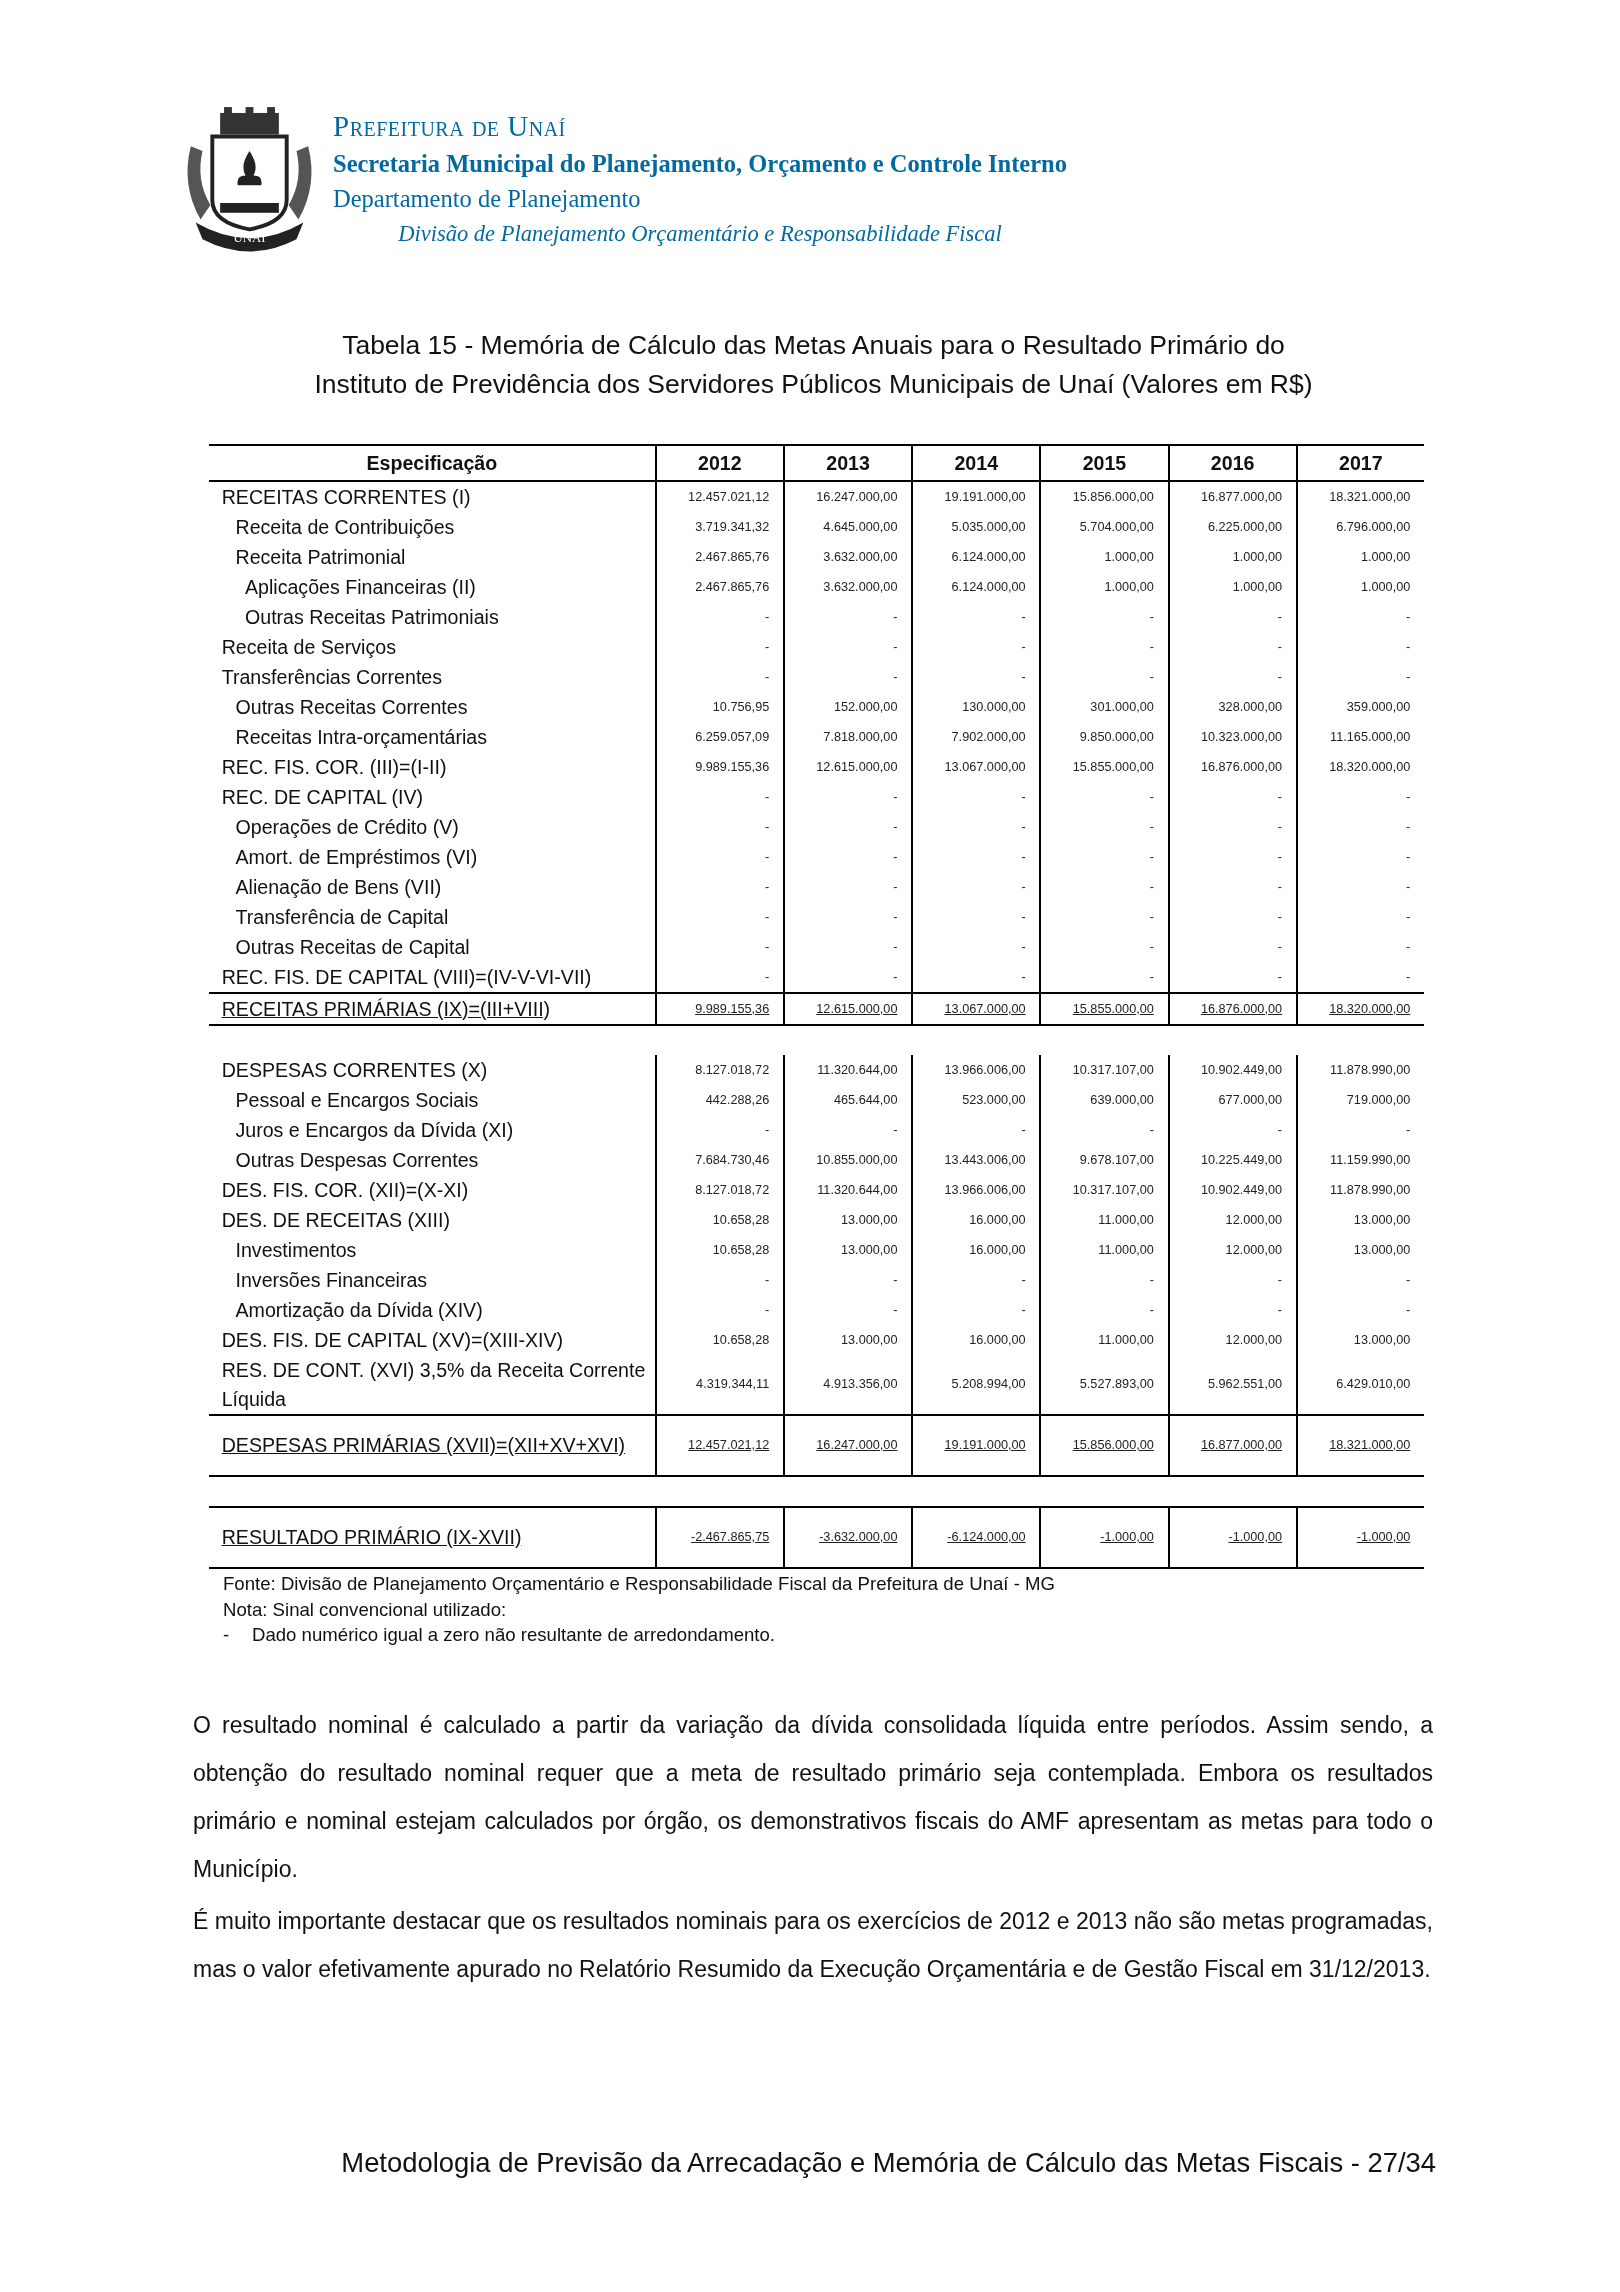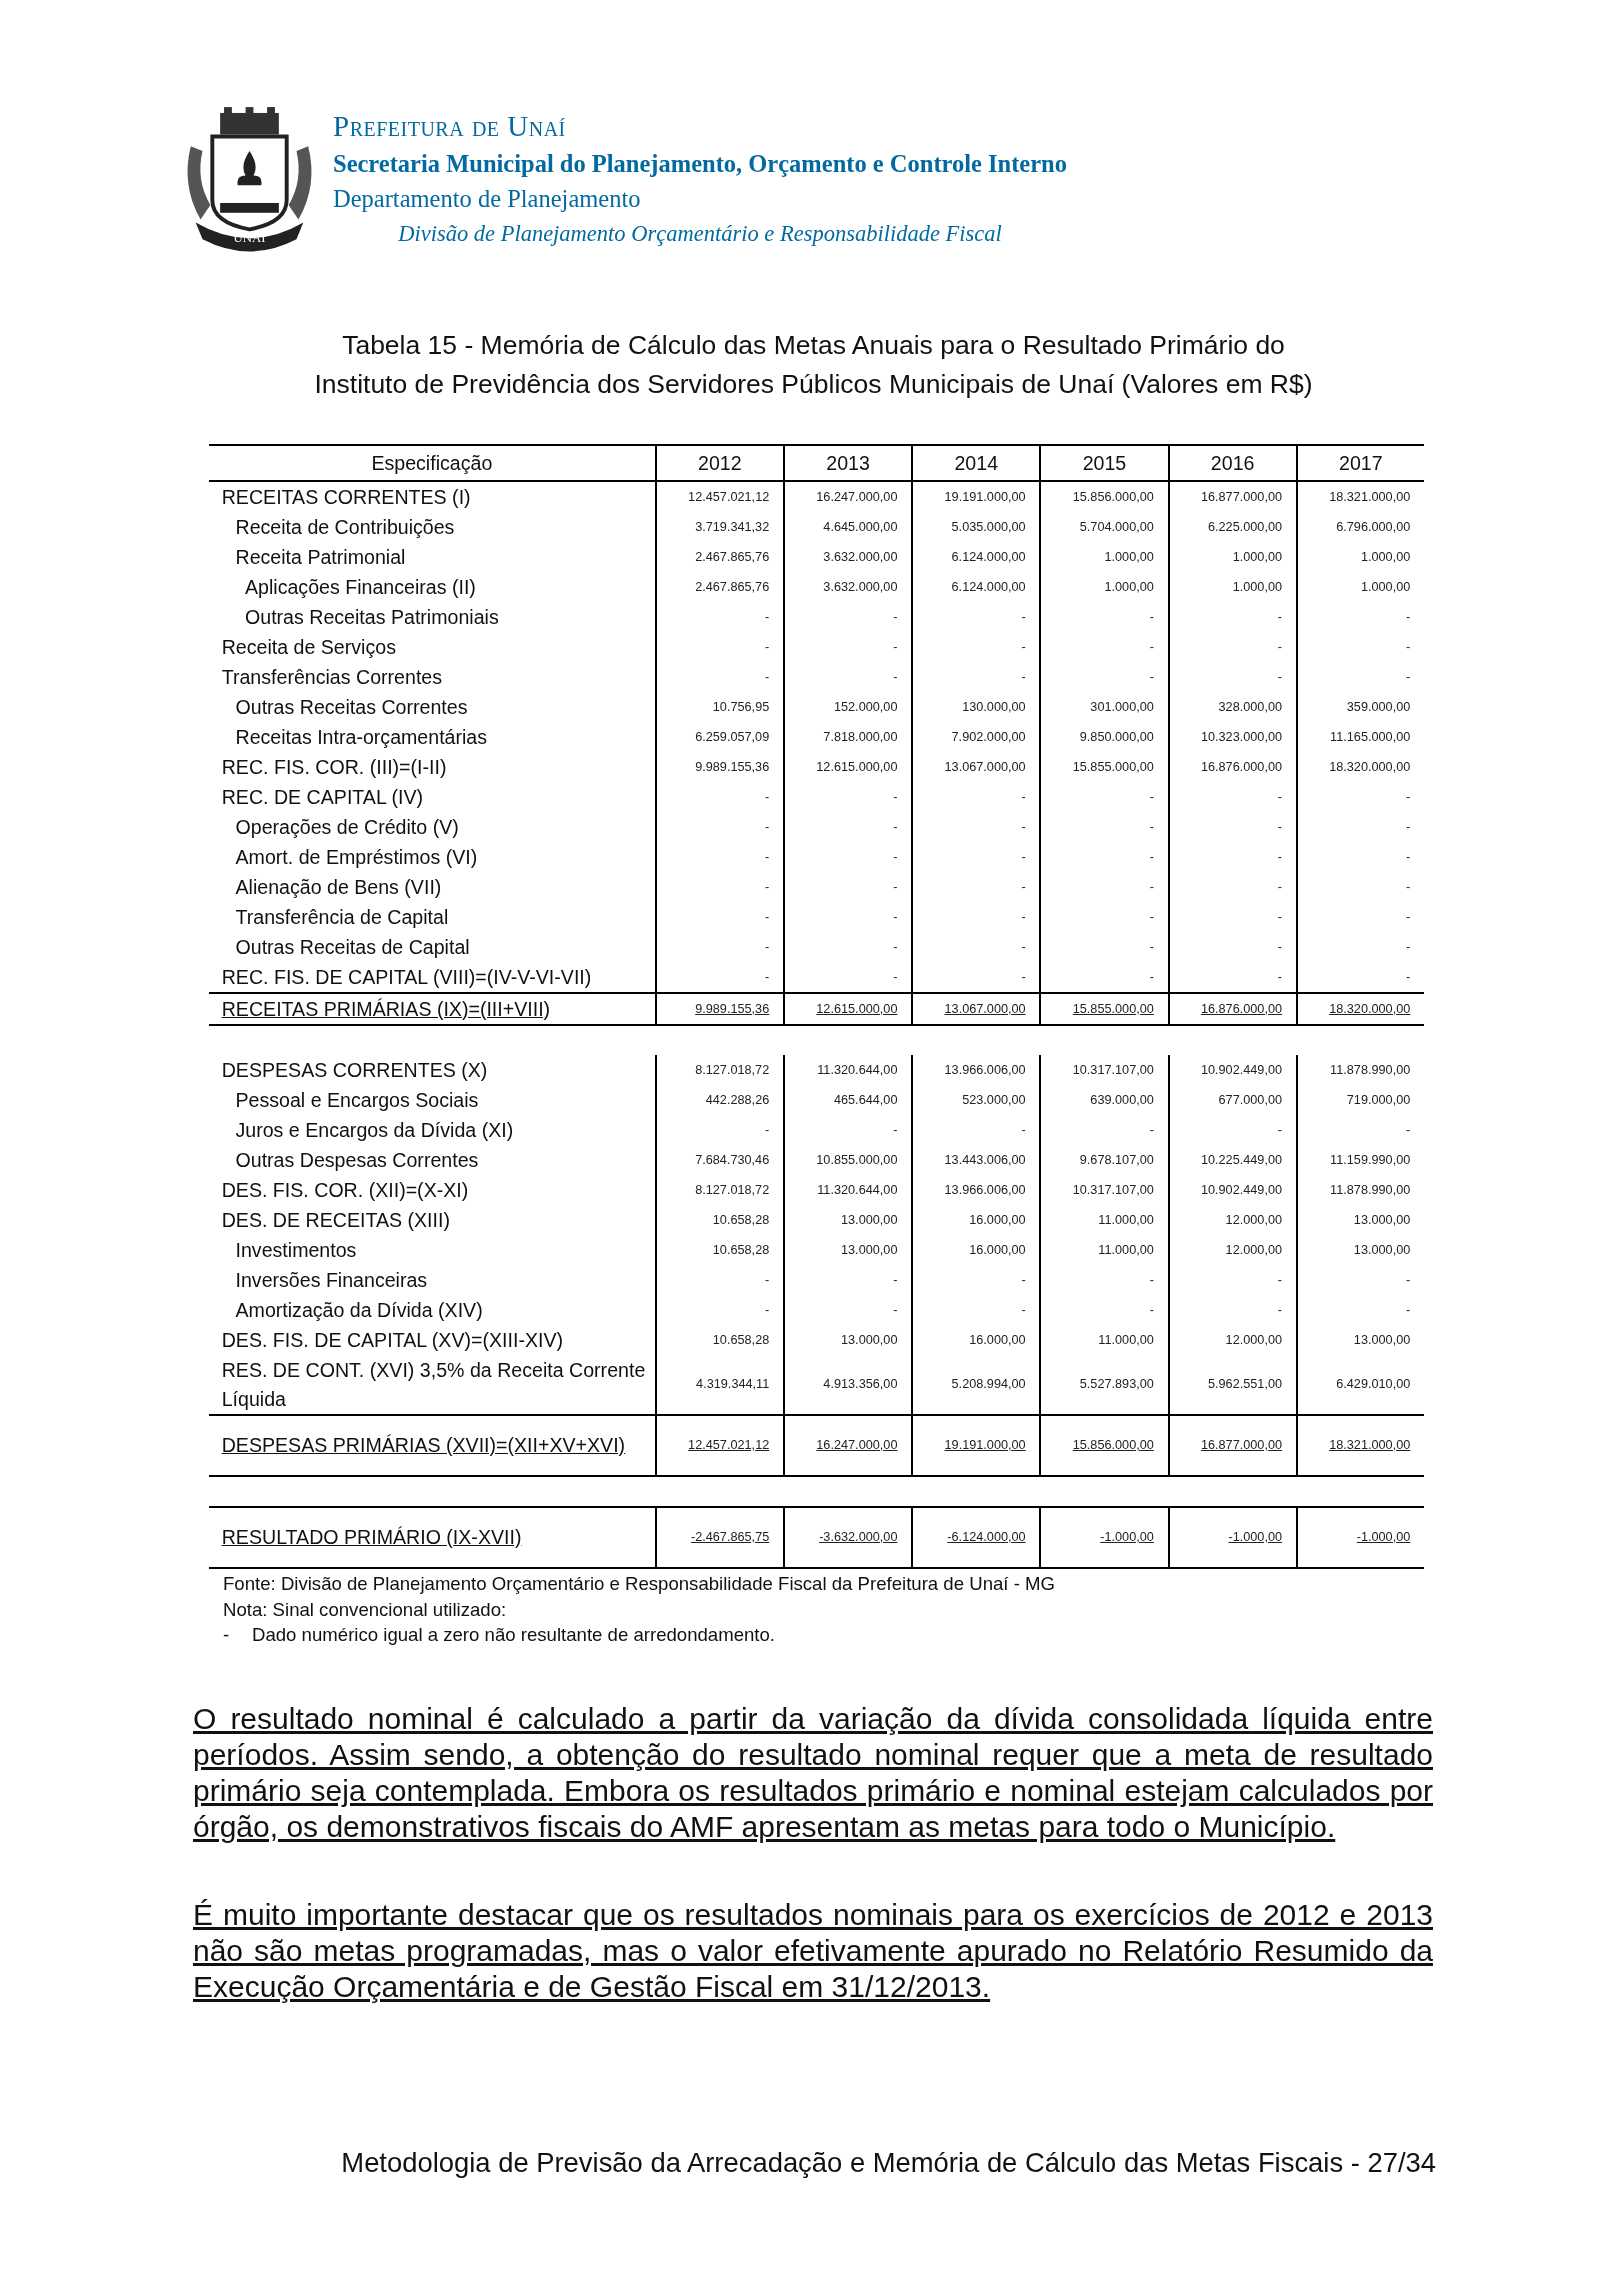--- a/index.html
+++ b/index.html
@@ -8,38 +8,38 @@
   .crest { position:absolute; left:0; top:3.9px; width:137px; height:145px; }
   .hdr-text { position:absolute; left:152px; top:4px; font-family:"Liberation Serif", serif; color:#0369a1; }
   .hdr-title { font-size:29px; font-variant:small-caps; letter-spacing:0.5px; line-height:39px; }
   .hdr-sec { font-size:24.5px; font-weight:bold; line-height:35px; }
   .hdr-dept { font-size:24.5px; line-height:35px; }
   .hdr-div { font-size:22.5px; font-style:italic; line-height:35px;text-align:center; }
 
   .caption { position:absolute; left:196px; top:326px; width:1235px; text-align:center; font-size:26.5px; line-height:39px; }
 
   table.mt { position:absolute; left:209px; top:444px; width:1215px; border-collapse:collapse; font-size:19.6px; }
-  table.mt th { font-weight:normal; font-size:19.6px; height:32px; border-top:2.9px solid #000; border-bottom:2.9px solid #000; text-align:center; }
+  table.mt th { font-weight:bold; font-size:19.6px; height:32px; border-top:2.9px solid #000; border-bottom:2.9px solid #000; text-align:center; }
   table.mt td { height:30px; padding:0; line-height:29px; }
   table.mt td.lbl { padding-left:12.7px; white-space:nowrap; }
   table.mt td.lbl.i1 { padding-left:26.5px; }
   table.mt td.lbl.i2 { padding-left:36px; }
   table.mt td.v { text-align:right; padding-right:13.7px; font-size:12.7px; color:#222; }
   table.mt .c1 { border-left:2.9px solid #000; }
   table.mt .cv { border-left:2px solid #000; }
   table.mt tr.thick-top td { border-top:2.9px solid #000; }
   table.mt tr.thick-bot td { border-bottom:2.9px solid #000;text-decoration:underline; }
   table.mt tr.gap td { height:29px; border-left:none !important; }
   table.mt tr.tall td { height:59px; line-height:29px; }
   .wrap { white-space:normal !important; }
 
   .notes { position:absolute; left:223px; top:1571px; font-size:18.6px; line-height:25.5px; }
   .notes .dash { display:inline-block; width:29px; }
 
-  .para { position:absolute; left:193px; width:1240px; font-size:30px; line-height:36px; text-align:justify;text-decoration:underline; }
+  .para { position:absolute; left:193px; width:1240px; font-size:23px; line-height:48px; text-align:justify; }
   .p1 { top:1701px; }
   .p2 { top:1897px; }
 
   .footer { position:absolute; left:245px; top:2147px; width:1191px; text-align:right; font-size:27.4px; }
 </style>
 </head>
 <body>
 
 <div class="header">
   <svg class="crest" viewBox="0 0 140 148">

